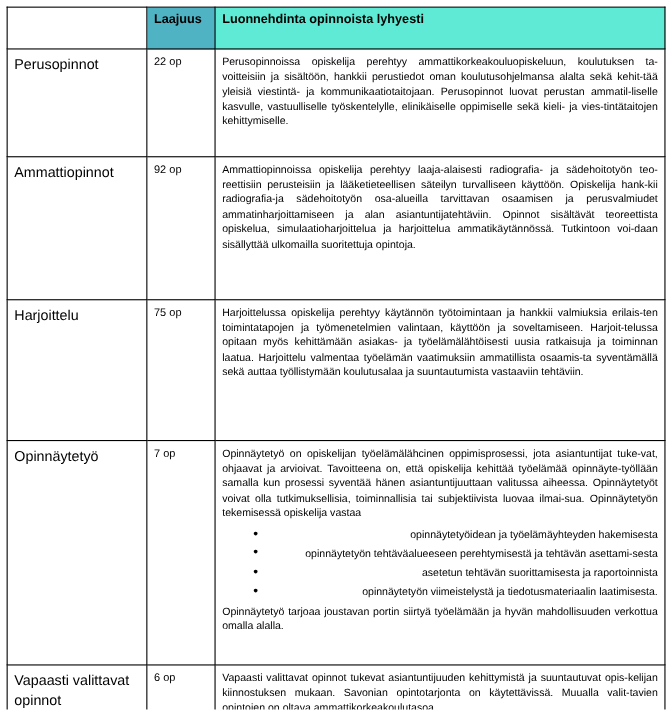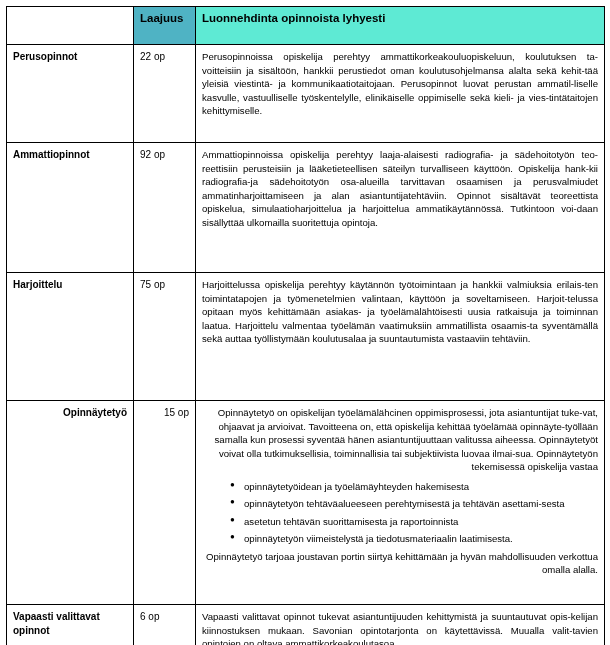--- a/index.html
+++ b/index.html
@@ -45,22 +45,22 @@
     height: 26px;
     vertical-align: middle;
     padding-top: 4px;
     padding-bottom: 4px;
   }
   thead th.empty-head {
     background: #ffffff;
     border-left-color: #000000;
   }
   td.name {
-    font-weight: bold;
-    font-size: 10px;
+    font-weight: normal;
+    font-size: 13px;
     line-height: 1.35;
   }
   td.credits {
     font-size: 10px;
     line-height: 1.35;
     font-weight: normal;
     margin-left: 48px;
   }
   td.desc {
     font-size: 9.6px;
@@ -74,34 +74,34 @@
     margin: 0 0 0 0;
   }
   ul.bullets {
     margin: 6px 0 4px 0;
     padding-left: 42px;
     list-style: none;
   }
   ul.bullets li {
     position: relative;
     margin: 0 0 4px 0;
-    text-align: left;
+    text-align: right;
     line-height: 1.4;
   }
   ul.bullets li:before {
     content: "\25CF";
     position: absolute;
     left: -14px;
     top: -1px;
     font-size: 8px;
   }
   tr.row-perus td { height: 86px; }
   tr.row-ammatti td { height: 118px; }
   tr.row-harjoittelu td { height: 116px; }
-  tr.row-onn td { height: 192px; text-align: right; }
+  tr.row-onn td { height: 192px; }
   tr.row-vapaasti td { height: 66px; }
 </style>
 </head>
 <body>
 
 <div class="page">
   <table class="curriculum">
     <colgroup>
       <col class="c1">
       <col class="c2">
@@ -135,30 +135,30 @@
       <tr class="row-harjoittelu">
         <td class="name">Harjoittelu</td>
         <td class="credits">75 op</td>
         <td class="desc">
           <p>Harjoittelussa opiskelija perehtyy käytännön työtoimintaan ja hankkii valmiuksia erilais-ten toimintatapojen ja työmenetelmien valintaan, käyttöön ja soveltamiseen. Harjoit-telussa opitaan myös kehittämään asiakas- ja työelämälähtöisesti uusia ratkaisuja ja toiminnan laatua.  Harjoittelu valmentaa työelämän vaatimuksiin ammatillista osaamis-ta syventämällä sekä auttaa työllistymään koulutusalaa ja suuntautumista vastaaviin tehtäviin.</p>
         </td>
       </tr>
 
       <tr class="row-onn">
         <td class="name">Opinnäytetyö</td>
-        <td class="credits">15 op</td>
+        <td class="credits">7 op</td>
         <td class="desc">
           <p>Opinnäytetyö on opiskelijan työelämälähcinen oppimisprosessi, jota asiantuntijat tuke-vat, ohjaavat ja arvioivat. Tavoitteena on, että opiskelija kehittää työelämää opinnäyte-työllään samalla kun prosessi syventää hänen  asiantuntijuuttaan  valitussa aiheessa. Opinnäytetyöt voivat olla tutkimuksellisia, toiminnallisia tai subjektiivista luovaa ilmai-sua. Opinnäytetyön  tekemisessä opiskelija vastaa</p>
           <ul class="bullets">
             <li>opinnäytetyöidean ja työelämäyhteyden hakemisesta</li>
             <li>opinnäytetyön tehtäväalueeseen perehtymisestä ja tehtävän asettami-sesta</li>
             <li>asetetun tehtävän suorittamisesta ja raportoinnista</li>
             <li>opinnäytetyön viimeistelystä ja tiedotusmateriaalin laatimisesta.</li>
           </ul>
-          <p>Opinnäytetyö tarjoaa joustavan portin siirtyä kehittämään ja hyvän mahdollisuuden verkottua omalla alalla.</p>
+          <p>Opinnäytetyö tarjoaa joustavan portin siirtyä työelämään ja hyvän mahdollisuuden verkottua omalla alalla.</p>
         </td>
       </tr>
 
       <tr class="row-vapaasti">
         <td class="name">Vapaasti  valittavat opinnot</td>
         <td class="credits">6 op</td>
         <td class="desc">
           <p>Vapaasti  valittavat opinnot tukevat asiantuntijuuden kehittymistä ja suuntautuvat opis-kelijan kiinnostuksen mukaan. Savonian opintotarjonta on käytettävissä. Muualla valit-tavien opintojen on oltava ammattikorkeakoulutasoa.</p>
         </td>
       </tr>

